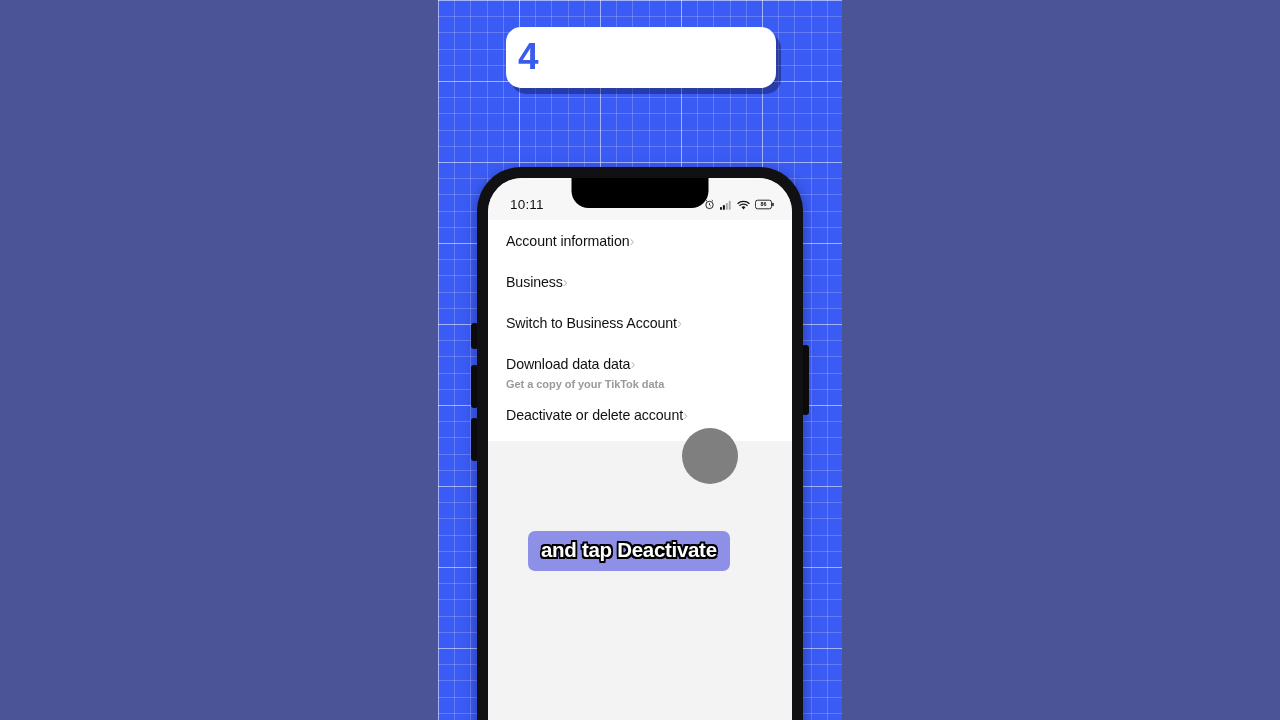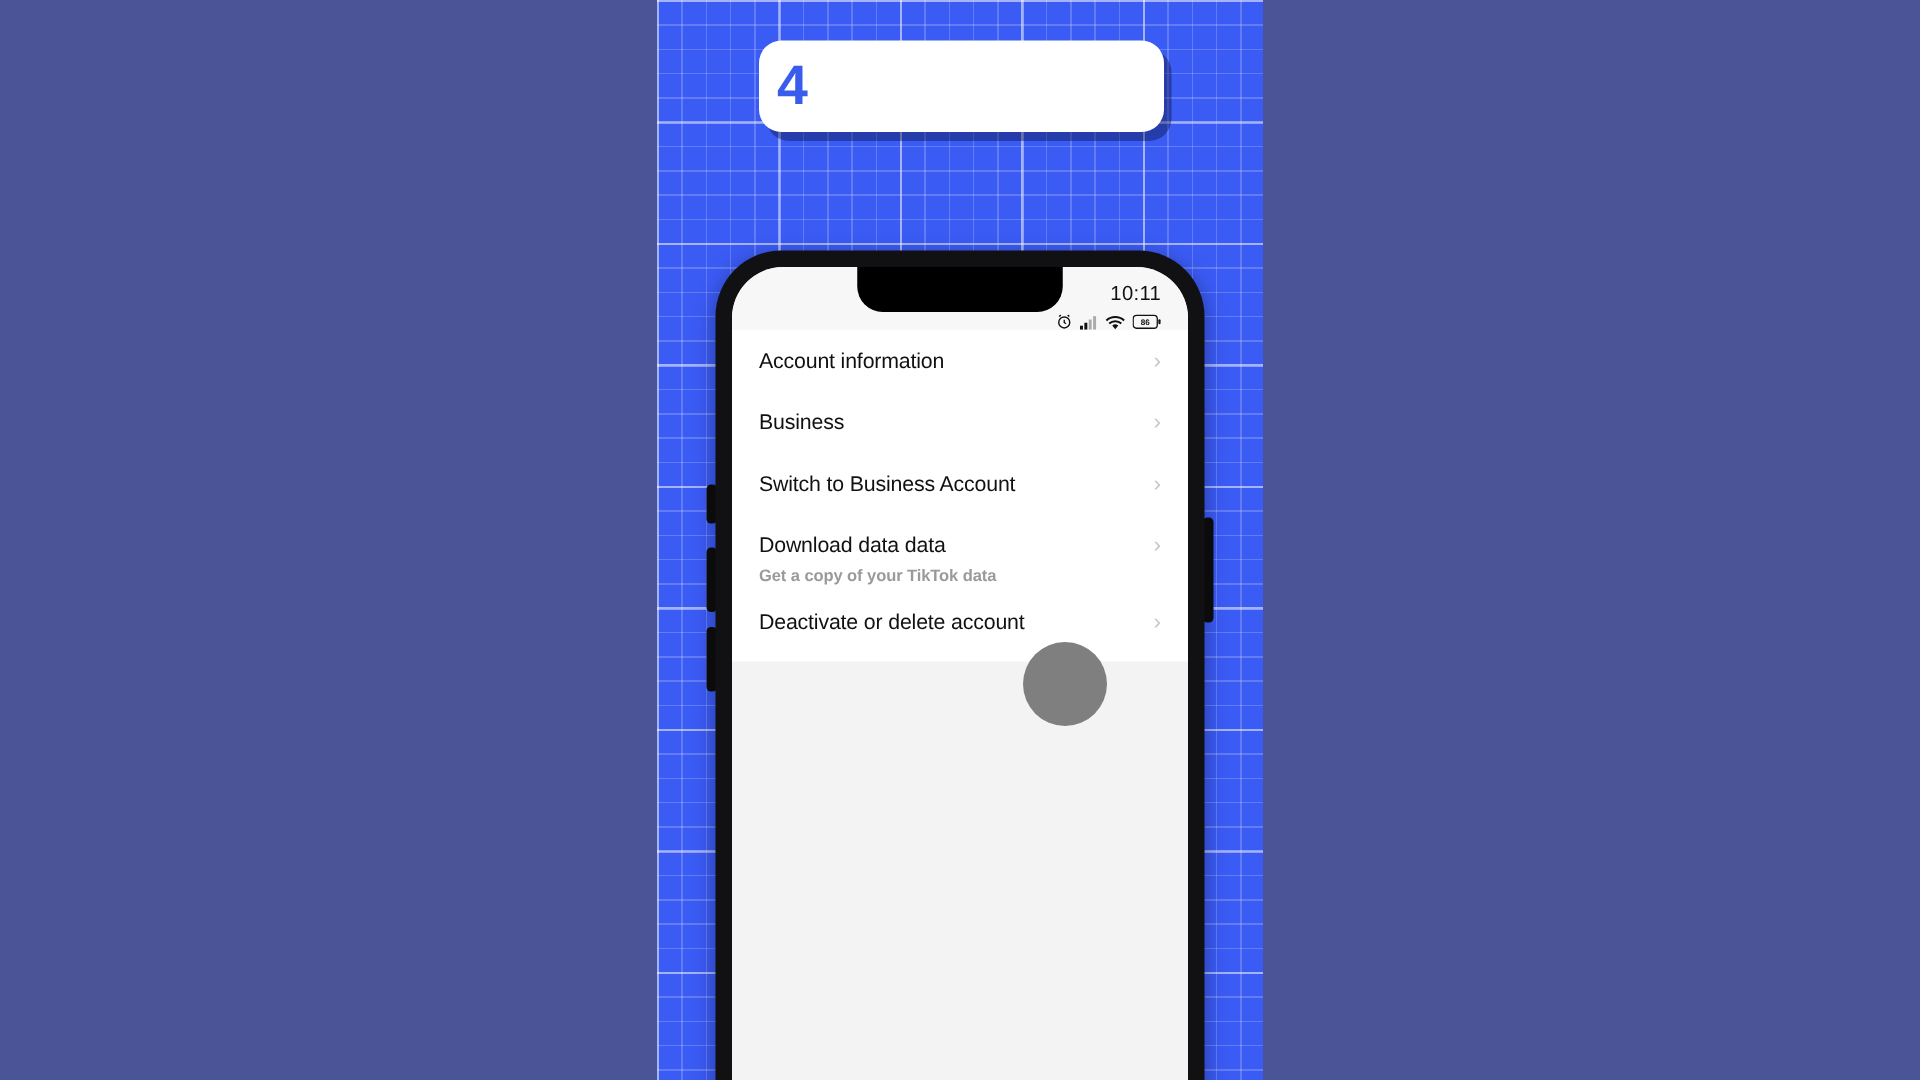--- a/index.html
+++ b/index.html
@@ -83,24 +83,23 @@
   #btn-volup { left:471px; top:365px; width:7px; height:43px; }
   #btn-voldn { left:471px; top:418px; width:7px; height:43px; }
   #btn-power { left:802px; top:345px; width:7px; height:70px; }
 
   
   #status-bar {
     position:relative;
     height:42px;
     background:#f7f7f7;
     display:flex;
-    align-items:flex-end;
+    align-items:center;
     justify-content:space-between;
     padding:10px 18px 0 22px;
-    flex-direction:column;
   }
   #notch {
     position:absolute;
     left:50%; top:0;
     transform:translateX(-50%);
     width:137px; height:30px;
     background:#000;
     border-radius:0 0 17px 17px;
   }
   #clock { font-size:13.5px; color:#111; font-weight:400; letter-spacing:.2px; }
@@ -123,25 +122,23 @@
     font-size:16px; font-weight:bold; color:#111;
     pointer-events:none;
   }
 
   
   #settings-list { background:#fff; padding-bottom:6px; }
   .row {
     position:relative;
     display:flex;
     align-items:center;
-    justify-content:space-between;
     padding:0 18px;
     min-height:41px;
     cursor:pointer;
-    gap:16px;
   }
   .row-label { font-size:14.2px; color:#111; font-weight:500; letter-spacing:-.1px; }
   .row-sub {
     font-size:11px; color:#9a9a9a;
     padding:0 18px;
     margin-top:-6px;
     margin-bottom:4px;
     letter-spacing:-.05px;
     font-weight:bold;
   }
@@ -253,14 +250,17 @@
           <span class="row-label">Deactivate or delete account</span>
           <span class="chevron">›</span>
         </div>
 
       </div>
     </div>
   </div>
 
   <div id="tap-circle"></div>
 
+  <div id="caption">
+    <span id="caption-text">and tap Deactivate</span>
+  </div>
 
 </div>
 
 </body></html>

